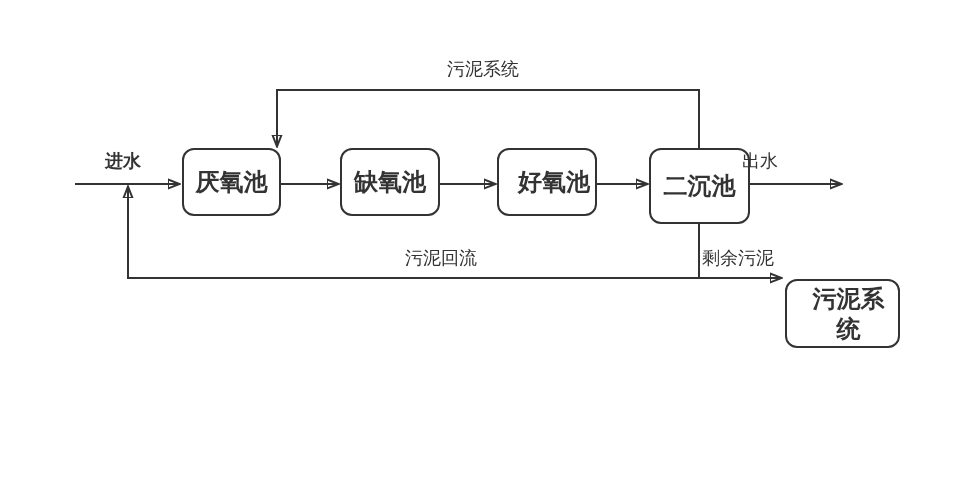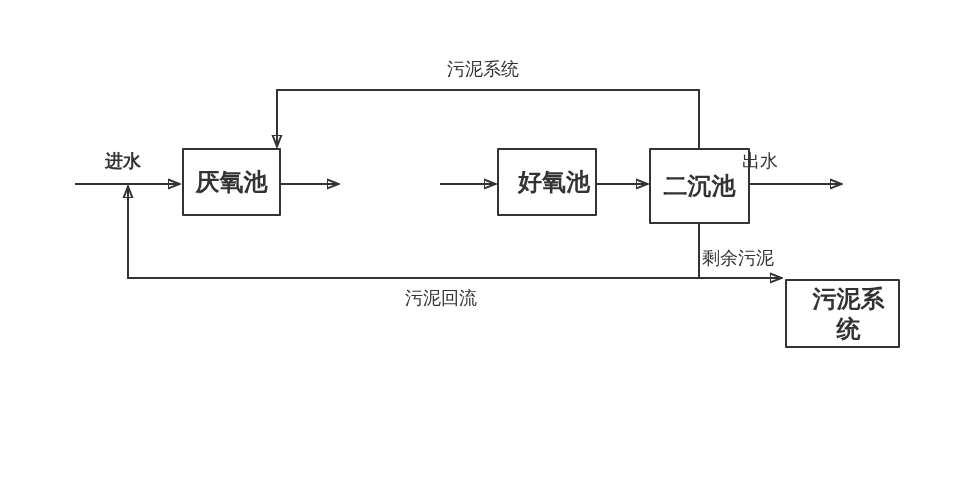--- a/index.html
+++ b/index.html
@@ -26,21 +26,21 @@
   svg.wires path {
     stroke: #333333;
     stroke-width: 2;
     fill: none;
   }
   .node {
     position: absolute;
     box-sizing: border-box;
     background: #ffffff;
     border: 2.5px solid #333333;
-    border-radius: 1px;
+    border-radius: 12px;
     display: flex;
     align-items: center;
     justify-content: center;
     text-align: center;
   }
   .node .box-label {
     font-size: 24px;
     font-weight: bold;
     color: #333333;
     line-height: 1.25;
@@ -89,37 +89,40 @@
     <path d="M750,184 H841" marker-end="url(#arrow)"></path>
     <path d="M699,148 V90 H277 V146" marker-end="url(#arrow)"></path>
     <path d="M699,216 V278 H128 V187" marker-end="url(#arrow)"></path>
     <path d="M699,278 H781" marker-end="url(#arrow)"></path>
   </svg>
 
   <div class="node" style="left:182px; top:148px; width:99px; height:68px;">
     <span class="box-label">厌氧池</span>
   </div>
 
+  <div class="node" style="left:340px; top:148px; width:100px; height:68px;">
+    <span class="box-label">缺氧池</span>
+  </div>
 
   <div class="node" style="left:497px; top:148px; width:100px; height:68px;padding-left:14px;">
     <span class="box-label">好氧池</span>
   </div>
 
   <div class="node" style="left:649px; top:148px; width:101px; height:76px;">
     <span class="box-label">二沉池</span>
   </div>
 
   <div class="node sludge-system" style="left:785px; top:279px; width:115px; height:69px;padding-left:12px;">
     <span class="box-label">污泥系统</span>
   </div>
 
   <div class="flow-label" style="left:105px; top:149px;font-weight:bold;">进水</div>
 
   <div class="flow-label" style="left:742px; top:149px;">出水</div>
 
   <div class="flow-label centered" style="left:483px; top:57px;">污泥系统</div>
 
-  <div class="flow-label centered" style="left:441px; top:246px;margin-top:40px;">污泥回流</div>
+  <div class="flow-label centered" style="left:441px; top:246px;">污泥回流</div>
 
   <div class="flow-label" style="left:702px; top:246px;">剩余污泥</div>
 
 
 </div>
 
 </body></html>

